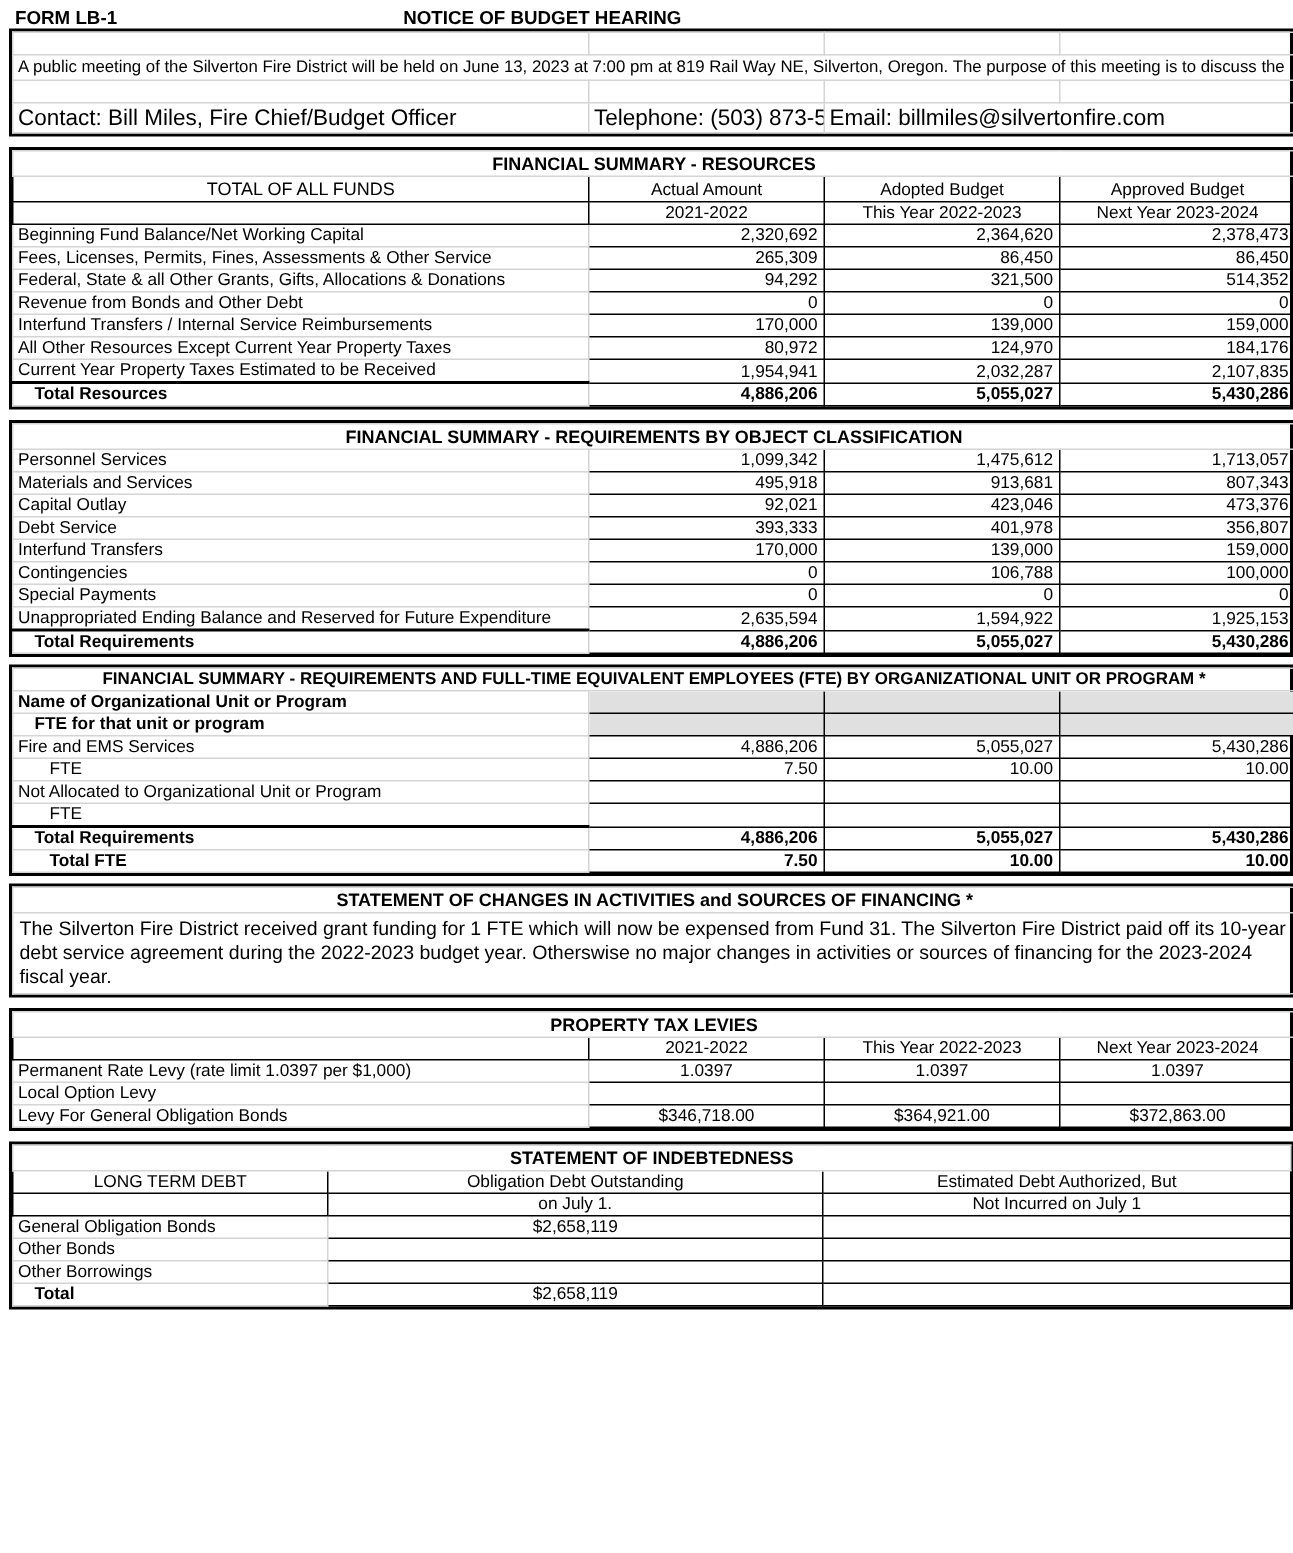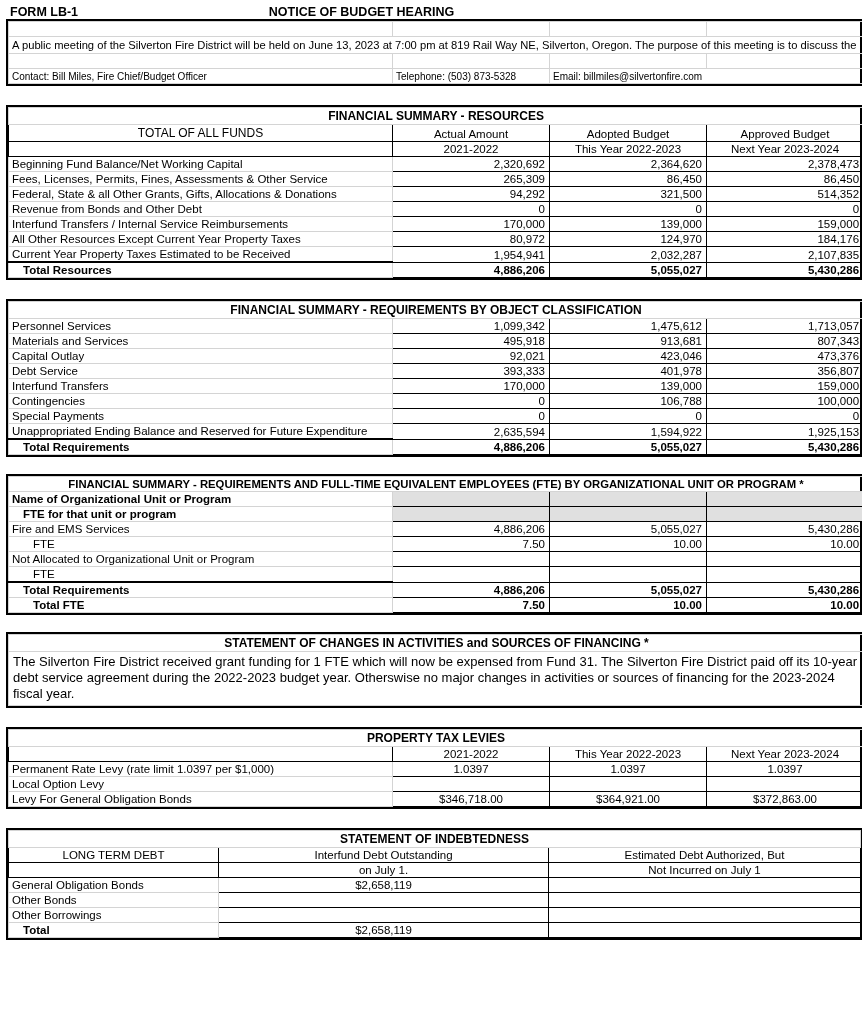--- a/index.html
+++ b/index.html
@@ -36,21 +36,21 @@
     vertical-align: bottom;
     height: 15px;
     box-sizing: border-box;
     overflow: hidden;
     white-space: nowrap;
   }
   .outer {
     border: 2px solid #000000;
     box-sizing: border-box;
     width: 856px;
-    margin: 12px 0 0 0;
+    margin: 0 0 0 0;
   }
   .outer table.grid { width: 100%; }
 
   
   col.c-label { width: 384px; }
   col.c-num   { width: 157px; }
 
   
   col.d-label { width: 210px; }
   col.d-mid   { width: 330px; }
@@ -128,21 +128,21 @@
     white-space: normal;
     vertical-align: top;
     height: auto;
     text-align: justify;
   }
   .contact-row td {
     border: 1px solid #d4d4d4;
     border-top: 2px solid #000000;
     height: 20px;
     vertical-align: bottom;
-    font-size: 10px;
+    font-size: 15px;
     padding-bottom: 2px;
     margin-left: 12px;
   }
 
   .gap { height: 7px; }
   .gap-sm { height: 5px; }
 
   
   .stmt td.body {
     white-space: normal;
@@ -484,21 +484,21 @@
           <col class="d-label">
           <col class="d-mid">
           <col class="d-right">
         </colgroup>
       <tbody>
           <tr class="title-row">
         <td colspan="3">STATEMENT OF INDEBTEDNESS</td>
       </tr>
       <tr class="hdr">
         <td class="blackbox">LONG TERM DEBT</td>
-        <td class="blackbox">Interfund Debt Outstanding</td>
+        <td class="blackbox">Obligation Debt Outstanding</td>
         <td class="blackbox">Estimated Debt Authorized, But</td>
       </tr>
       <tr class="hdr">
         <td class="blackbox"></td>
         <td class="blackbox">on July 1.</td>
         <td class="blackbox">Not Incurred on July 1</td>
       </tr>
       <tr>
         <td>General Obligation Bonds</td>
         <td class="ctr blackbox">$2,658,119</td>

